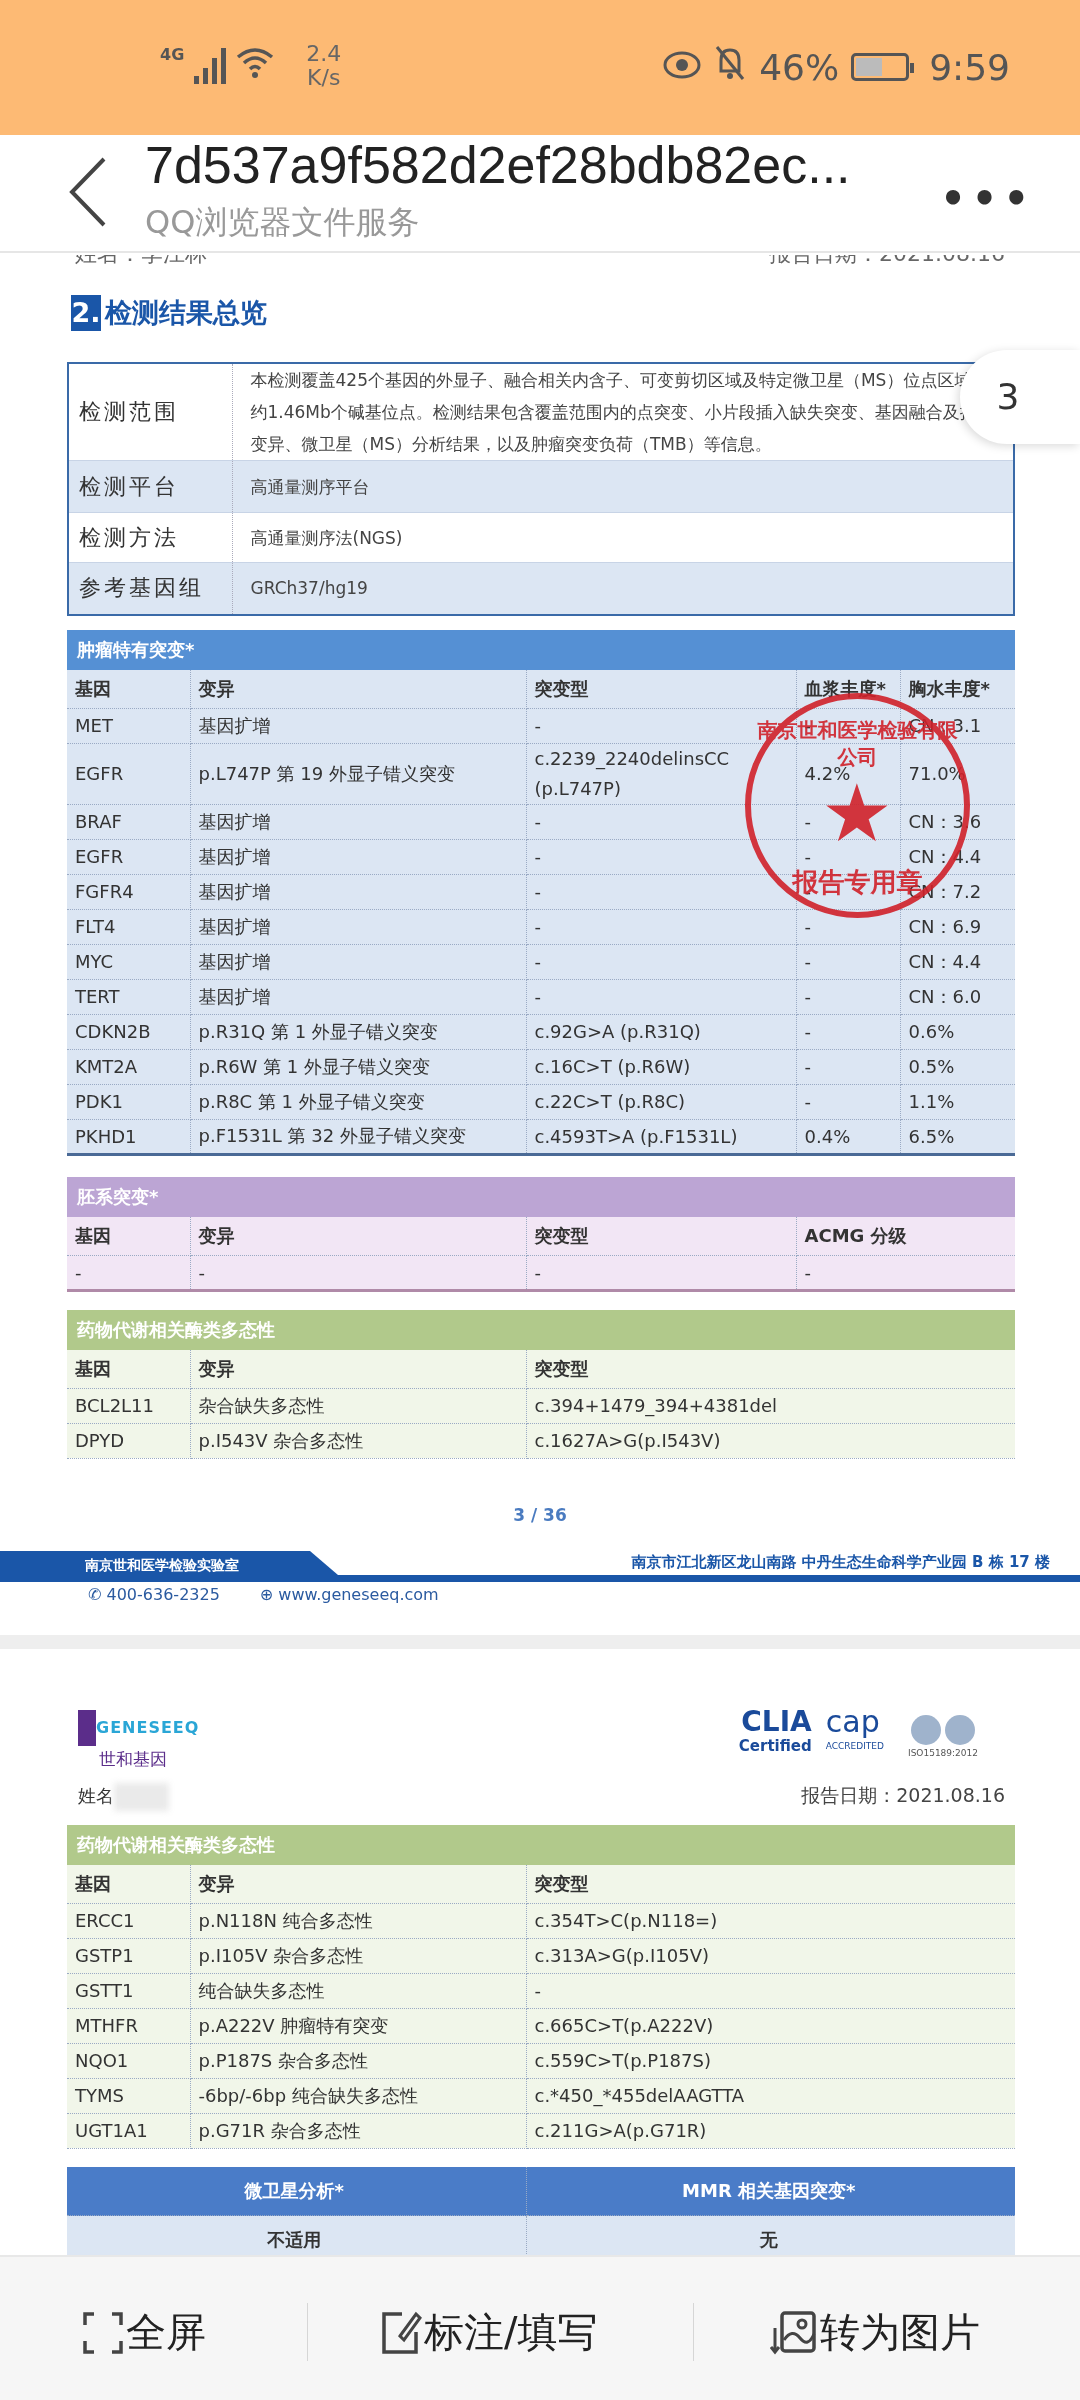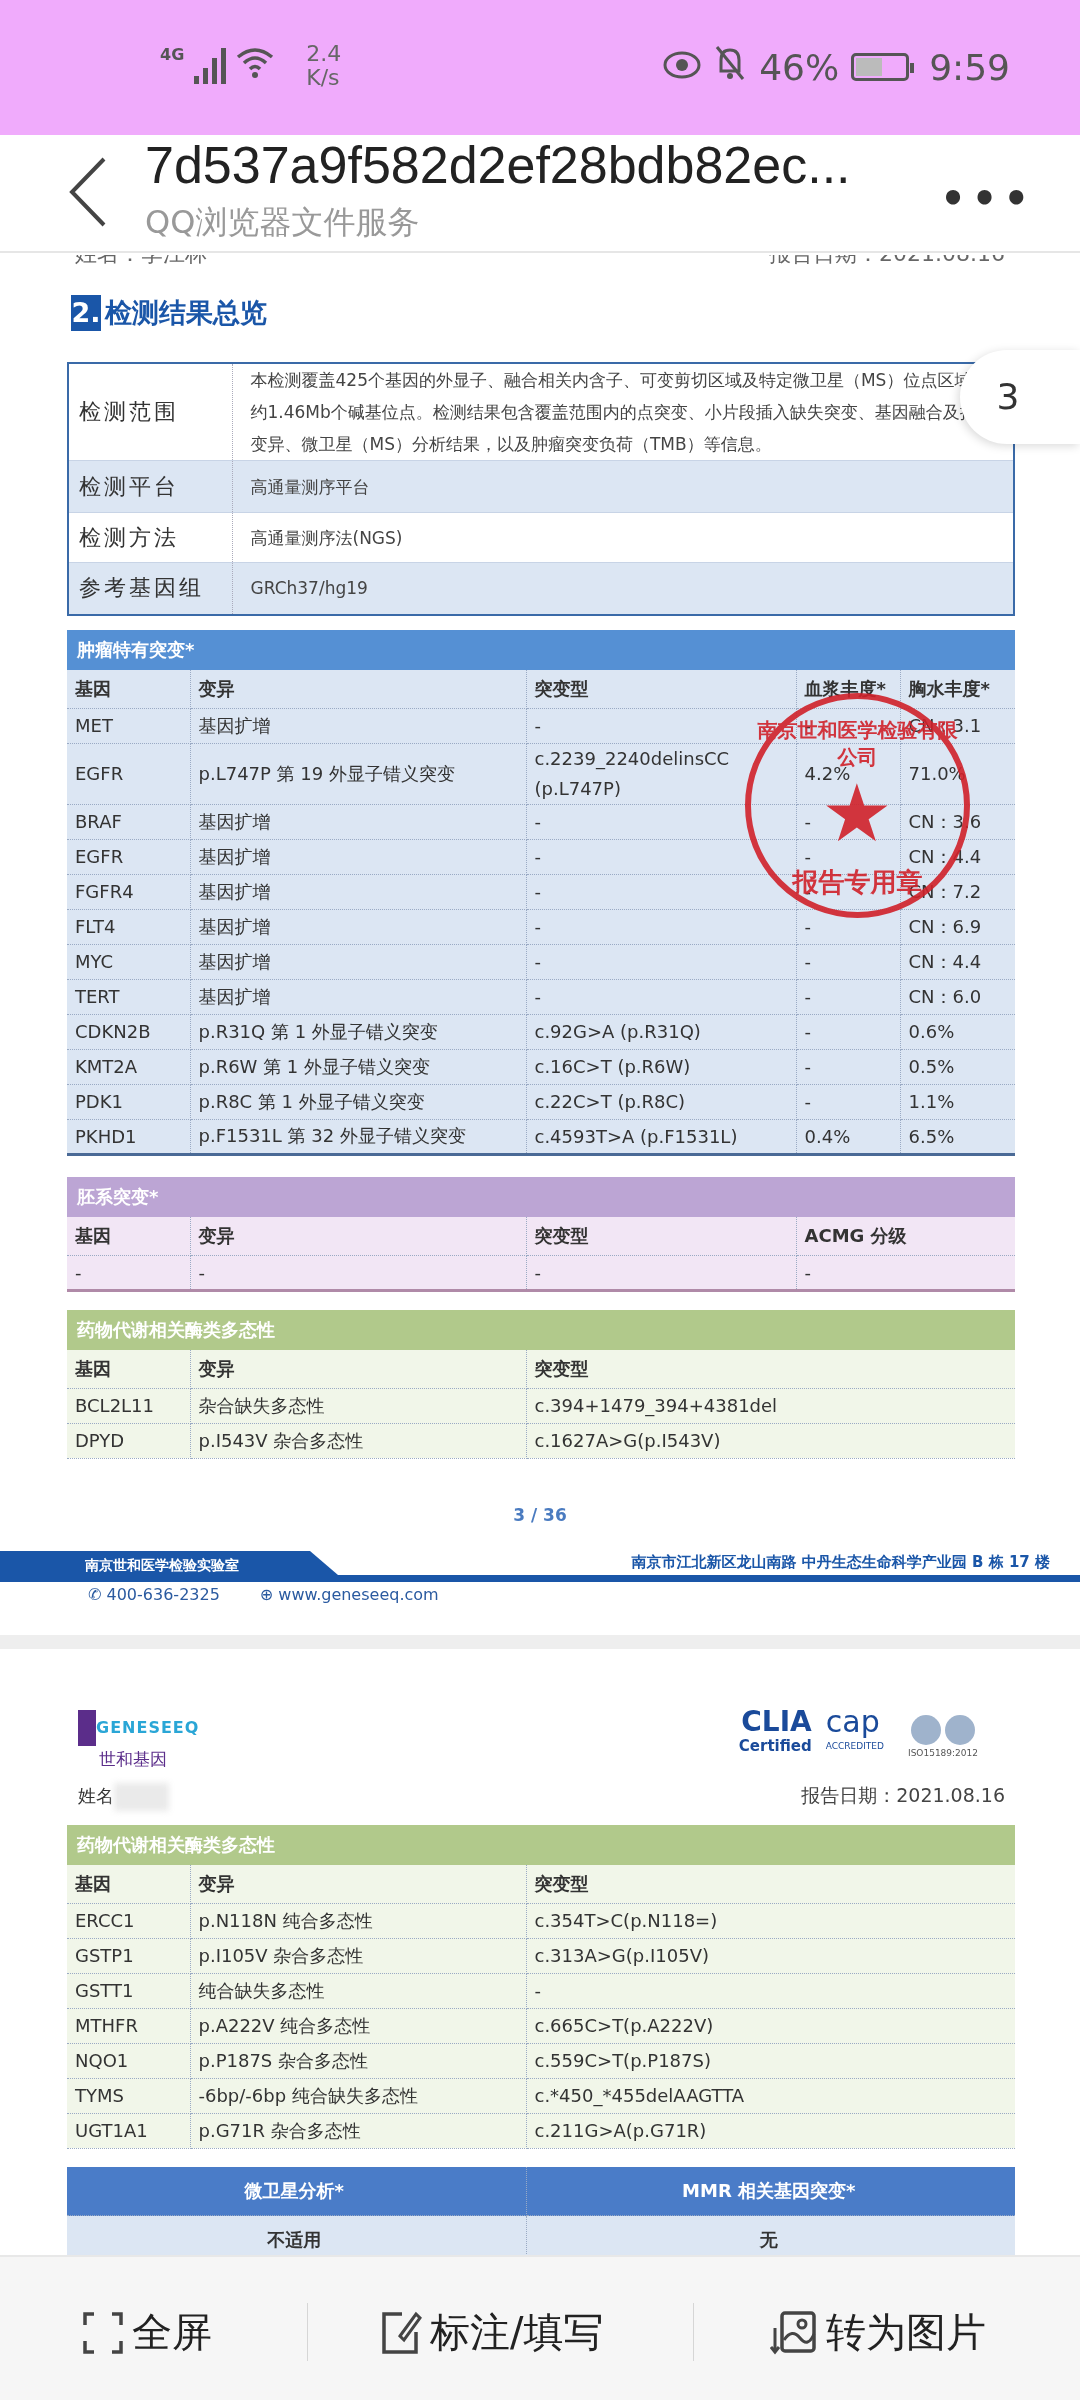--- a/index.html
+++ b/index.html
@@ -1,17 +1,17 @@
 <!DOCTYPE html>
 <html><head>
 <meta charset="utf-8">
 <style>
   * { box-sizing: border-box; margin: 0; padding: 0; }
   html, body { width: 1080px; height: 2400px; overflow: hidden; background: #ffffff; font-family: "DejaVu Sans", sans-serif; }
-  .status-bar { position: absolute; top: 0; left: 0; width: 1080px; height: 135px; background: #f0abfc; color: #555; }
+  .status-bar { position: absolute; top: 0; left: 0; width: 1080px; height: 135px; background: #fdba74; color: #555; text-align: center; }
   .sb-left { position: absolute; left: 160px; top: 42px; display: flex; align-items: center; gap: 10px; }
   .sb-4g { font-size: 16px; font-weight: bold; position: relative; top: -12px; }
   .sb-signal { display: flex; align-items: flex-end; gap: 4px; height: 36px; }
   .sb-signal span { width: 5px; background: #555; display: block; }
   .sb-wifi { font-size: 36px; color: #555; }
   .sb-speed { font-size: 22px; line-height: 24px; color: #666; margin-left: 22px; }
   .sb-right { position: absolute; right: 70px; top: 45px; display: flex; align-items: center; gap: 12px; font-size: 36px; color: #555; }
   .sb-battery { width: 58px; height: 28px; border: 3px solid #555; border-radius: 5px; position: relative; }
   .sb-battery::before { content: ""; position: absolute; left: 2px; top: 2px; bottom: 2px; width: 26px; background: #bbb; }
   .sb-battery::after { content: ""; position: absolute; right: -8px; top: 7px; width: 4px; height: 10px; background: #555; }
@@ -92,21 +92,21 @@
   .t-drug2 { top: 1570px; }
   .t-drug2 th.cap { background: #b1c98b; }
   .t-drug2 td { background: #f1f6e9; border-color: #bcccaa; }
 
   .t-ms { top: 1912px; border-bottom: 3px solid #4a6a96; }
   .t-ms td { text-align: center; padding: 12px; font-weight: bold; }
   .t-ms tr.h td { background: #4a7cc8; color: #fff; height: 38px; }
   .t-ms tr.v td { background: #dce6f3; color: #333; height: 36px; }
 
   .bottom-bar { position: absolute; top: 2255px; left: 0; width: 1080px; height: 145px; background: #f6f6f6; border-top: 2px solid #e8e8e8; }
-  .bb-item { position: absolute; top: 48px; display: flex; align-items: center; gap: 8px; font-size: 40px; color: #222; }
+  .bb-item { position: absolute; top: 48px; display: flex; align-items: center; gap: 2px; font-size: 40px; color: #222; }
   .bb-div { position: absolute; top: 46px; width: 1px; height: 58px; background: #d6d6d6; }
 </style>
 </head>
 <body>
 
 <div class="status-bar">
   <div class="sb-left">
     <span class="sb-4g">4G</span>
     <div class="sb-signal">
       <span style="height:8px"></span>
@@ -394,21 +394,21 @@
           <td>p.I105V 杂合多态性</td>
           <td>c.313A&gt;G(p.I105V)</td>
         </tr>
     <tr>
           <td>GSTT1</td>
           <td>纯合缺失多态性</td>
           <td>-</td>
         </tr>
     <tr>
           <td>MTHFR</td>
-          <td>p.A222V 纯合多态性</td>
+          <td>p.A222V 肿瘤特有突变</td>
           <td>c.665C&gt;T(p.A222V)</td>
         </tr>
     <tr>
           <td>NQO1</td>
           <td>p.P187S 杂合多态性</td>
           <td>c.559C&gt;T(p.P187S)</td>
         </tr>
     <tr>
           <td>TYMS</td>
           <td>-6bp/-6bp 纯合缺失多态性</td>

